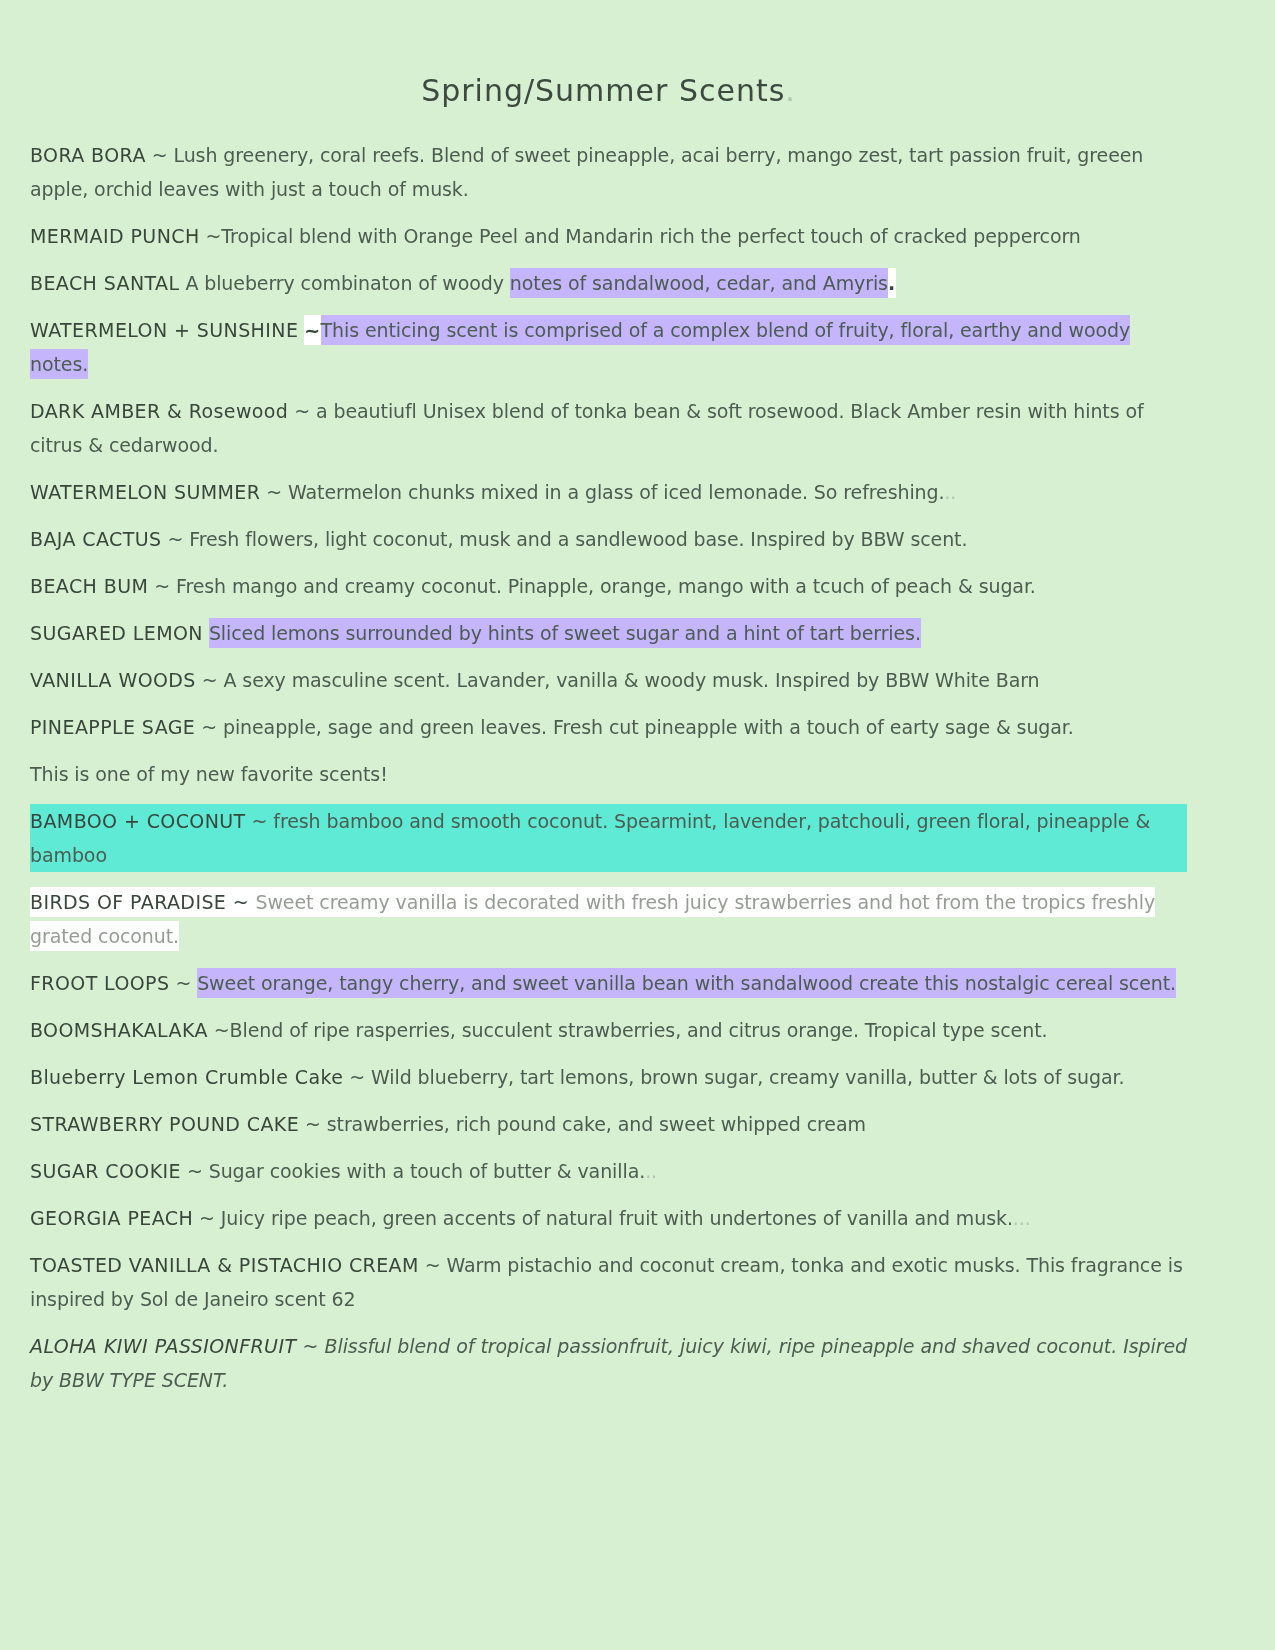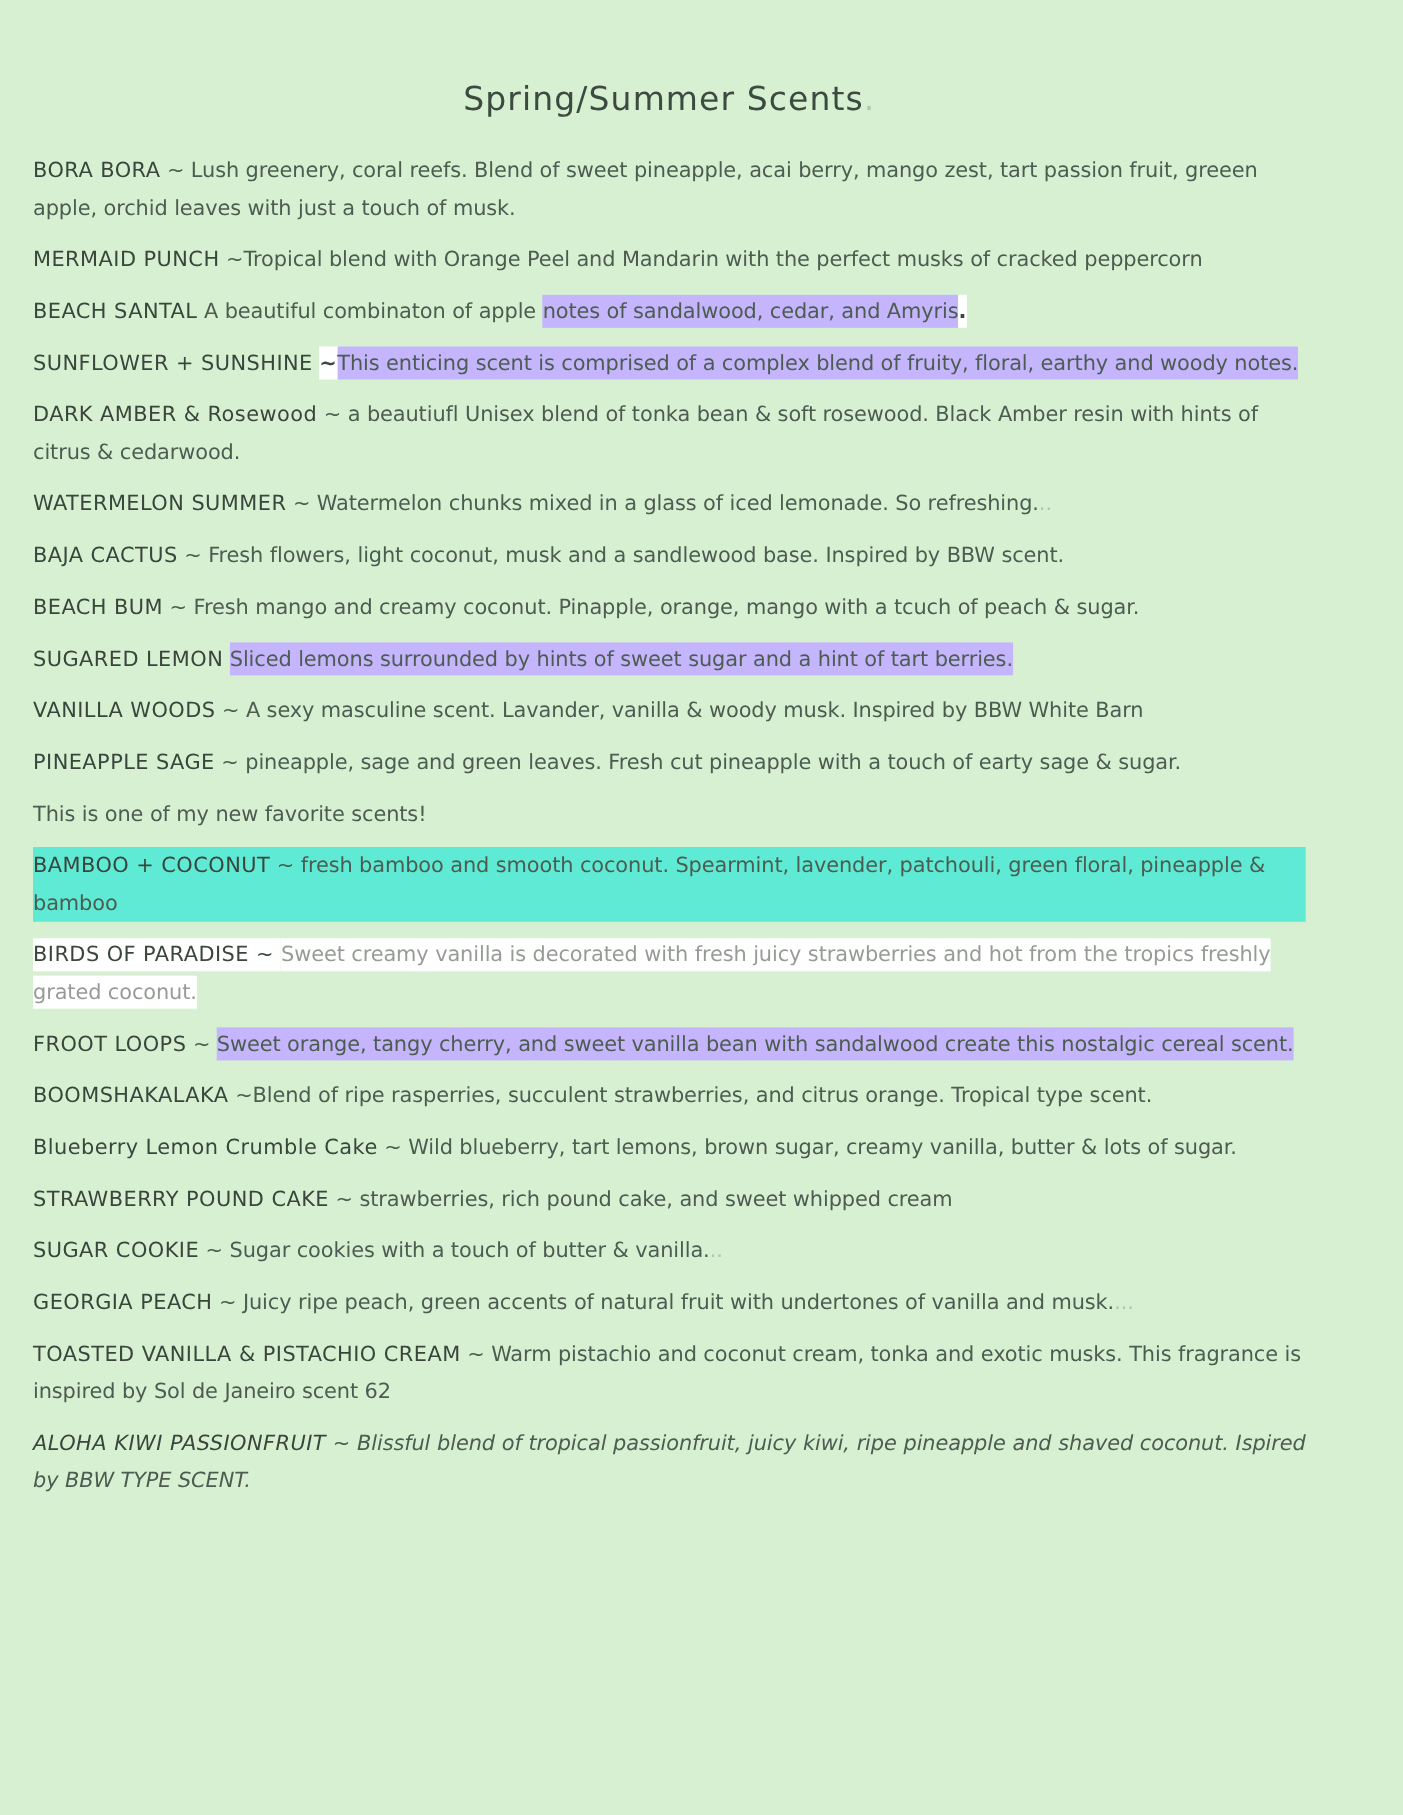--- a/index.html
+++ b/index.html
@@ -61,23 +61,23 @@
   }
   .faint { color: #b5c4b0; }
 </style>
 </head>
 <body>
 
 <div class="page">
   <h1 class="doc-title"><span>Spring/Summer Scents</span><span class="faint">.</span></h1>
   <div>
       <p class="entry"><span class="name">BORA BORA</span><span class="desc"> ~ Lush greenery, coral reefs. Blend of sweet pineapple, acai berry, mango zest, tart passion fruit, greeen apple, orchid leaves with just a touch of musk.</span></p>
-      <p class="entry"><span class="name">MERMAID PUNCH</span><span class="desc">  ~Tropical blend with Orange Peel and Mandarin with the perfect musks of cracked peppercorn</span></p>
-      <p class="entry"><span class="name">BEACH SANTAL</span><span class="desc"> A beautiful combinaton of apple </span><span class="desc-hl">notes of sandalwood, cedar, and Amyris</span><span class="name-hl bold">.</span></p>
-      <p class="entry"><span class="name">SUNFLOWER + SUNSHINE</span><span class="desc"> </span><span class="name-hl bold">~</span><span class="desc-hl">This enticing scent is comprised of a complex blend of fruity, floral, earthy and woody notes.</span></p>
+      <p class="entry"><span class="name">MERMAID PUNCH</span><span class="desc">  ~Tropical blend with Orange Peel and Mandarin rich the perfect touch of cracked peppercorn</span></p>
+      <p class="entry"><span class="name">BEACH SANTAL</span><span class="desc"> A blueberry combinaton of woody </span><span class="desc-hl">notes of sandalwood, cedar, and Amyris</span><span class="name-hl bold">.</span></p>
+      <p class="entry"><span class="name">WATERMELON + SUNSHINE</span><span class="desc"> </span><span class="name-hl bold">~</span><span class="desc-hl">This enticing scent is comprised of a complex blend of fruity, floral, earthy and woody notes.</span></p>
       <p class="entry"><span class="name">DARK AMBER &amp; Rosewood</span><span class="desc"> ~ a beautiufl Unisex blend of tonka bean &amp; soft rosewood. Black Amber resin with hints of citrus &amp; cedarwood.</span></p>
       <p class="entry"><span class="name">WATERMELON SUMMER</span><span class="desc"> ~ Watermelon chunks mixed in a glass of iced lemonade. So refreshing.</span><span class="faint">..</span></p>
       <p class="entry"><span class="name">BAJA CACTUS</span><span class="desc"> ~  Fresh flowers, light coconut, musk and a sandlewood base. Inspired by BBW scent.</span></p>
       <p class="entry"><span class="name">BEACH BUM</span><span class="desc"> ~ Fresh mango and creamy coconut. Pinapple, orange, mango with a tcuch of peach &amp; sugar.</span></p>
       <p class="entry"><span class="name">SUGARED LEMON</span><span class="desc"> </span><span class="desc-hl">Sliced lemons surrounded by hints of sweet sugar and a hint of tart berries.</span></p>
       <p class="entry"><span class="name">VANILLA WOODS</span><span class="desc"> ~ A sexy masculine scent. Lavander, vanilla &amp; woody musk. Inspired by BBW White Barn</span></p>
       <p class="entry"><span class="name">PINEAPPLE SAGE</span><span class="desc"> ~ pineapple, sage and green leaves. Fresh cut pineapple with a touch of earty sage &amp; sugar.</span></p>
       <p class="entry"><span class="desc">This is one of my new favorite scents!</span></p>
       <p class="entry block-hl"><span class="name">BAMBOO + COCONUT</span><span class="desc"> ~ fresh bamboo and smooth coconut.  Spearmint, lavender, patchouli, green floral, pineapple &amp; bamboo</span></p>
       <p class="entry"><span class="name-hl">BIRDS OF PARADISE ~ </span><span class="muted-hl">Sweet creamy vanilla is decorated with fresh juicy strawberries and hot from the tropics freshly grated coconut.</span></p>

